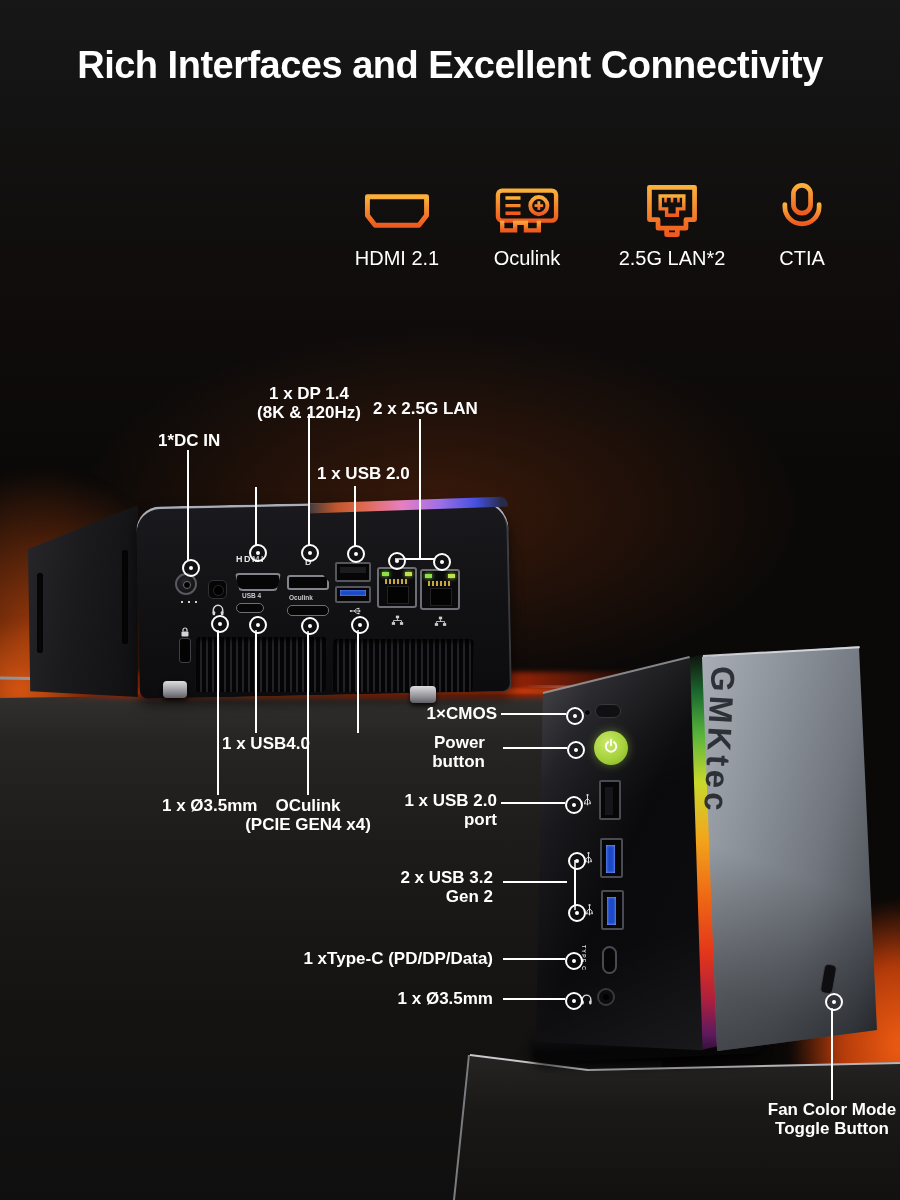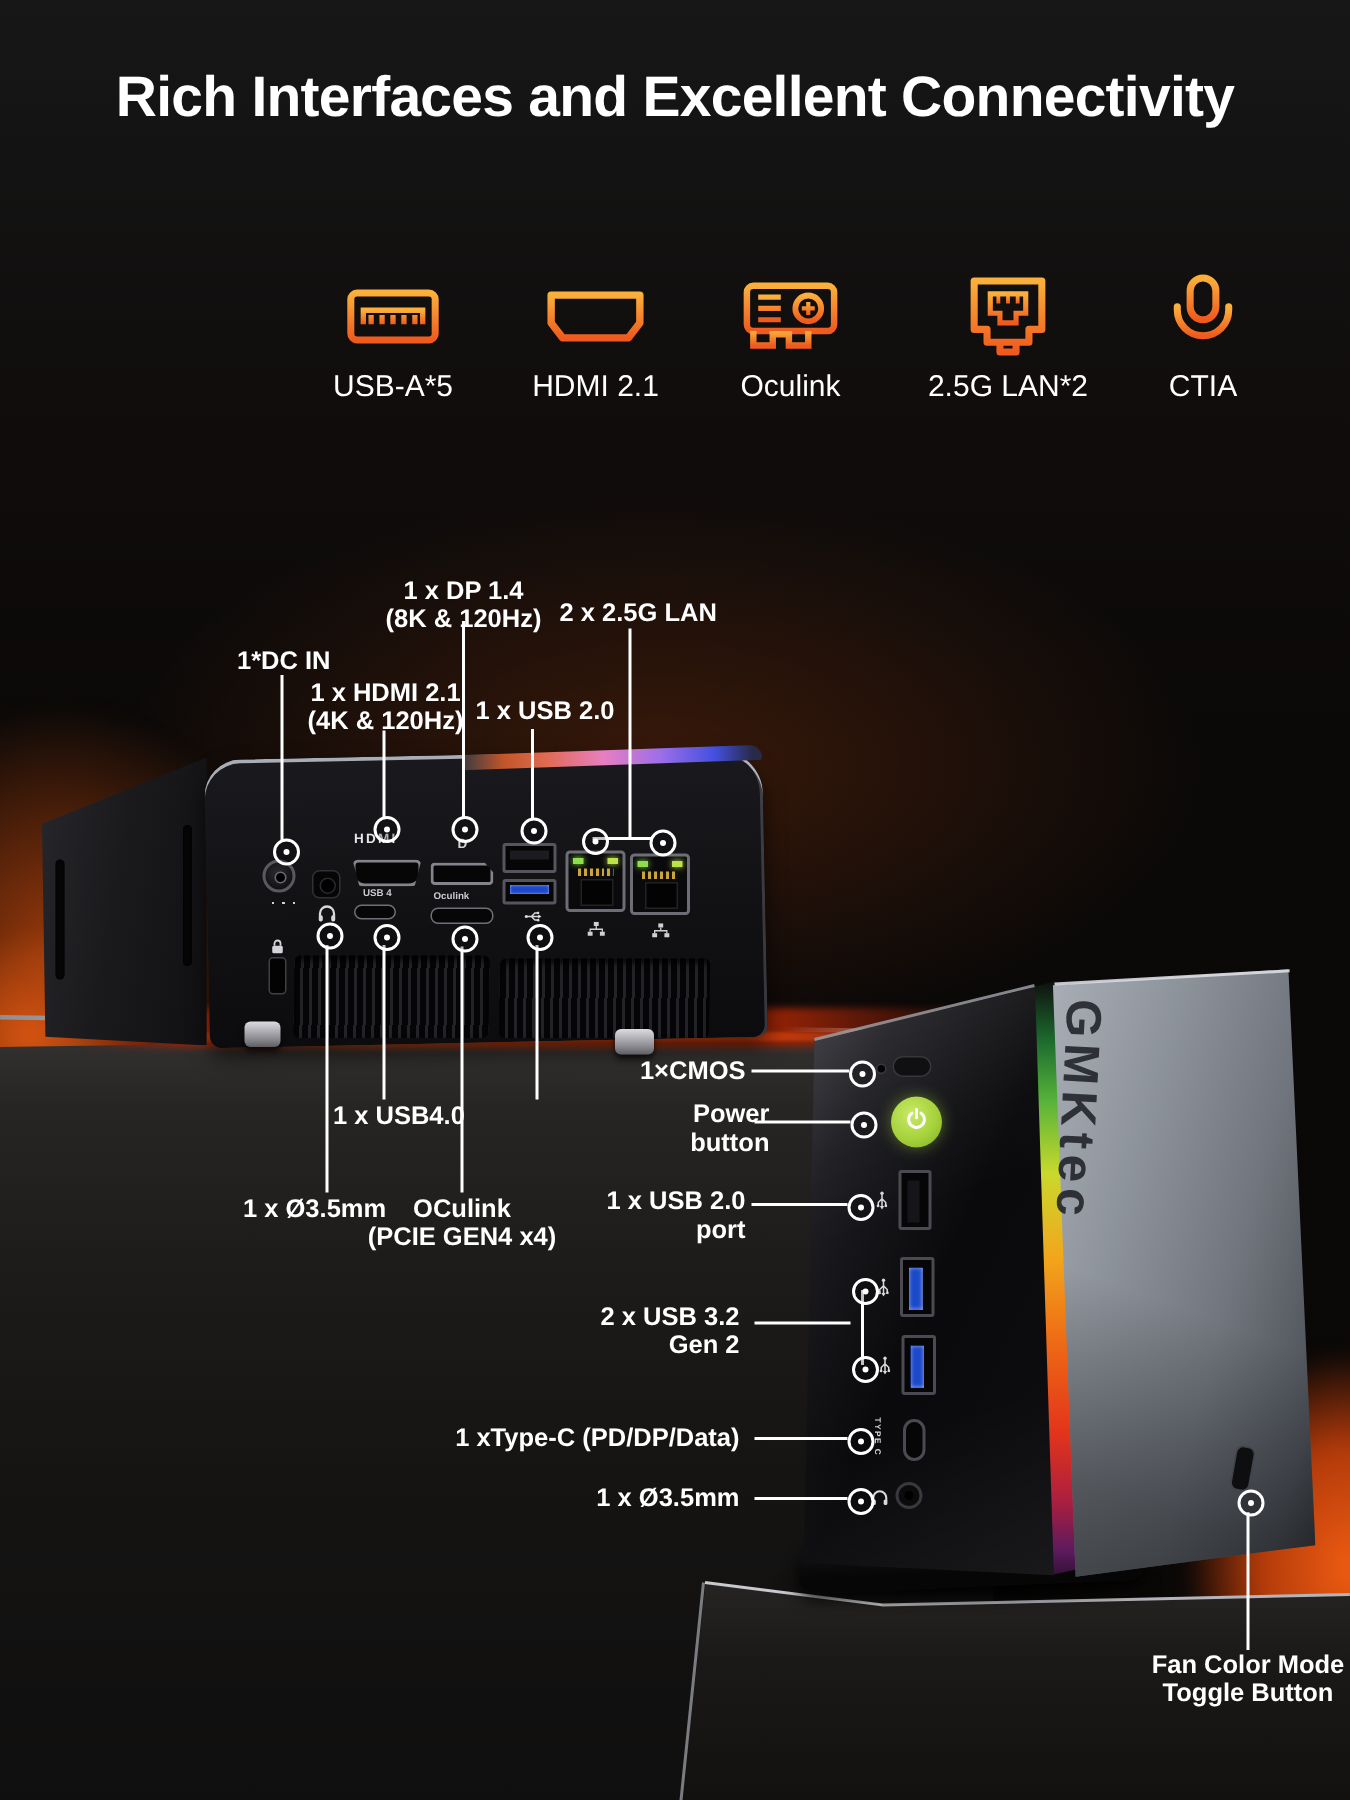--- a/index.html
+++ b/index.html
@@ -84,29 +84,20 @@
     </svg>
 
   <div class="abs glow" style="left:80px;top:330px;width:720px;height:360px;background:radial-gradient(closest-side,rgba(95,38,12,.55),rgba(0,0,0,0));"></div>
   <div class="abs glow" style="left:-110px;top:470px;width:300px;height:340px;background:radial-gradient(closest-side,#a03c0c,rgba(0,0,0,0));filter:blur(6px);"></div>
   <div class="abs glow" style="left:-60px;top:620px;width:160px;height:140px;background:radial-gradient(closest-side,#d85512,rgba(0,0,0,0));filter:blur(5px);"></div>
   <div class="abs glow" style="left:790px;top:900px;width:220px;height:290px;background:radial-gradient(closest-side,#ef5c12,#b23a0a 55%,rgba(60,16,4,0));filter:blur(6px);"></div>
   <div class="abs glow" style="left:410px;top:660px;width:260px;height:420px;background:radial-gradient(closest-side,rgba(70,70,76,.35),rgba(0,0,0,0));"></div>
 
   <div class="abs title">Rich Interfaces and Excellent Connectivity</div>
 
-  <div class="abs feature" style="left:196px;">
-    <div class="ficon">
-      <svg width="70" height="50" viewBox="0 0 64 48">
-          <rect x="5" y="9" width="54" height="30" rx="4" fill="none" stroke="url(#og)" stroke-width="4.5"></rect>
-          <path d="M13 29 v-9 h38 v9 M18 29 v-6 M25 29 v-6 M32 29 v-6 M39 29 v-6 M46 29 v-6" fill="none" stroke="url(#og)" stroke-width="3.4"></path>
-        </svg>
-    </div>
-    <div class="flabel">USB-A*5</div>
-  </div>
   <div class="abs feature" style="left:331px;">
     <div class="ficon">
       <svg width="74" height="46" viewBox="0 0 64 42">
           <path d="M5 8 h54 v17 l-7 9 h-40 l-7 -9 z" fill="none" stroke="url(#og)" stroke-width="4.5" stroke-linejoin="round"></path>
           <line x1="15" y1="20" x2="49" y2="20" stroke="url(#og)" stroke-width="6" stroke-dasharray="3.4 3.4"></line>
         </svg>
     </div>
     <div class="flabel">HDMI 2.1</div>
   </div>
   <div class="abs feature" style="left:461px;">
@@ -323,22 +314,20 @@
   <div class="abs vline" style="left:357px;top:630px;height:103px;"></div>
   <div class="abs ring" style="left:211px;top:615px;"></div>
   <div class="abs ring" style="left:249px;top:616px;"></div>
   <div class="abs ring" style="left:301px;top:617px;"></div>
   <div class="abs ring" style="left:351px;top:616px;"></div>
 
   <div class="abs lbl c" style="left:238px;top:384px;width:142px;">1 x DP 1.4
 (8K &amp; 120Hz)</div>
   <div class="abs lbl nw" style="left:373px;top:399px;text-align:right;">2 x 2.5G LAN</div>
   <div class="abs lbl nw" style="left:158px;top:431px;">1*DC IN</div>
-  <div class="abs lbl c" style="left:187px;top:452px;width:140px;">1 x HDMI 2.1
-(4K &amp; 120Hz)</div>
   <div class="abs lbl nw" style="left:317px;top:464px;">1 x USB 2.0</div>
   <div class="abs lbl nw" style="left:222px;top:734px;">1 x USB4.0</div>
   <div class="abs lbl nw" style="left:162px;top:796px;">1 x Ø3.5mm</div>
   <div class="abs lbl c" style="left:245px;top:796px;width:126px;">OCulink
 (PCIE GEN4 x4)</div>
 
   <div class="abs hline" style="left:501px;top:713px;width:65px;"></div>
   <div class="abs hline" style="left:503px;top:747px;width:64px;"></div>
   <div class="abs hline" style="left:501px;top:802px;width:64px;"></div>
   <div class="abs hline" style="left:503px;top:881px;width:64px;"></div>
@@ -350,21 +339,21 @@
   <div class="abs ring" style="left:566px;top:707px;"></div>
   <div class="abs ring" style="left:567px;top:741px;"></div>
   <div class="abs ring" style="left:565px;top:796px;"></div>
   <div class="abs ring" style="left:568px;top:852px;"></div>
   <div class="abs ring" style="left:568px;top:904px;"></div>
   <div class="abs ring" style="left:565px;top:952px;"></div>
   <div class="abs ring" style="left:565px;top:992px;"></div>
   <div class="abs ring" style="left:825px;top:993px;"></div>
 
   <div class="abs lbl r" style="left:387px;top:704px;width:110px;">1×CMOS</div>
-  <div class="abs lbl r" style="left:403px;top:733px;width:110px;">Power
+  <div class="abs lbl r" style="left:375px;top:733px;width:110px;">Power
 button</div>
   <div class="abs lbl r" style="left:387px;top:791px;width:110px;">1 x USB 2.0
 port</div>
   <div class="abs lbl r" style="left:383px;top:868px;width:110px;">2 x USB 3.2
 Gen 2</div>
   <div class="abs lbl r" style="left:293px;top:949px;width:200px;">1 xType-C (PD/DP/Data)</div>
   <div class="abs lbl r" style="left:383px;top:989px;width:110px;">1 x Ø3.5mm</div>
   <div class="abs lbl c" style="left:752px;top:1100px;width:160px;">Fan Color Mode
 Toggle Button</div>
 

